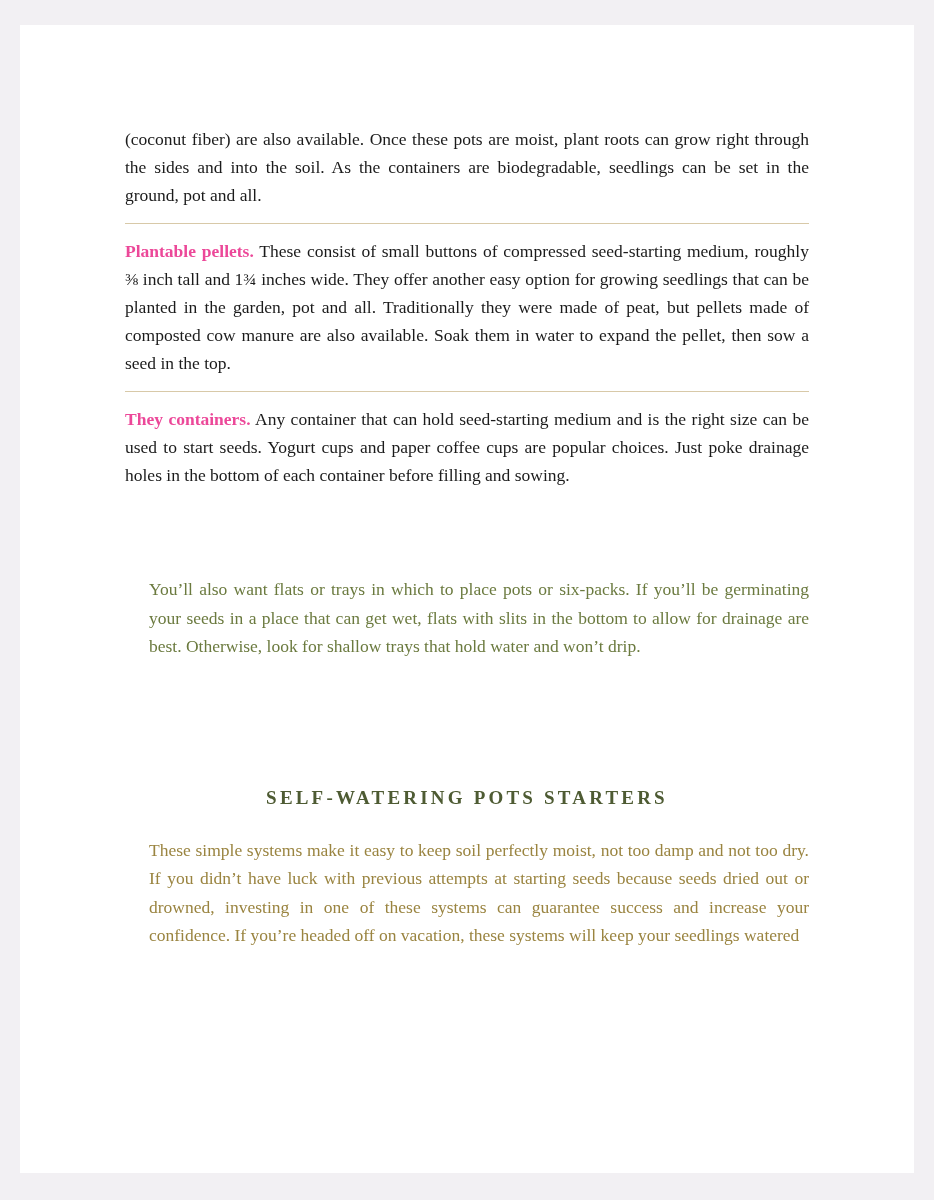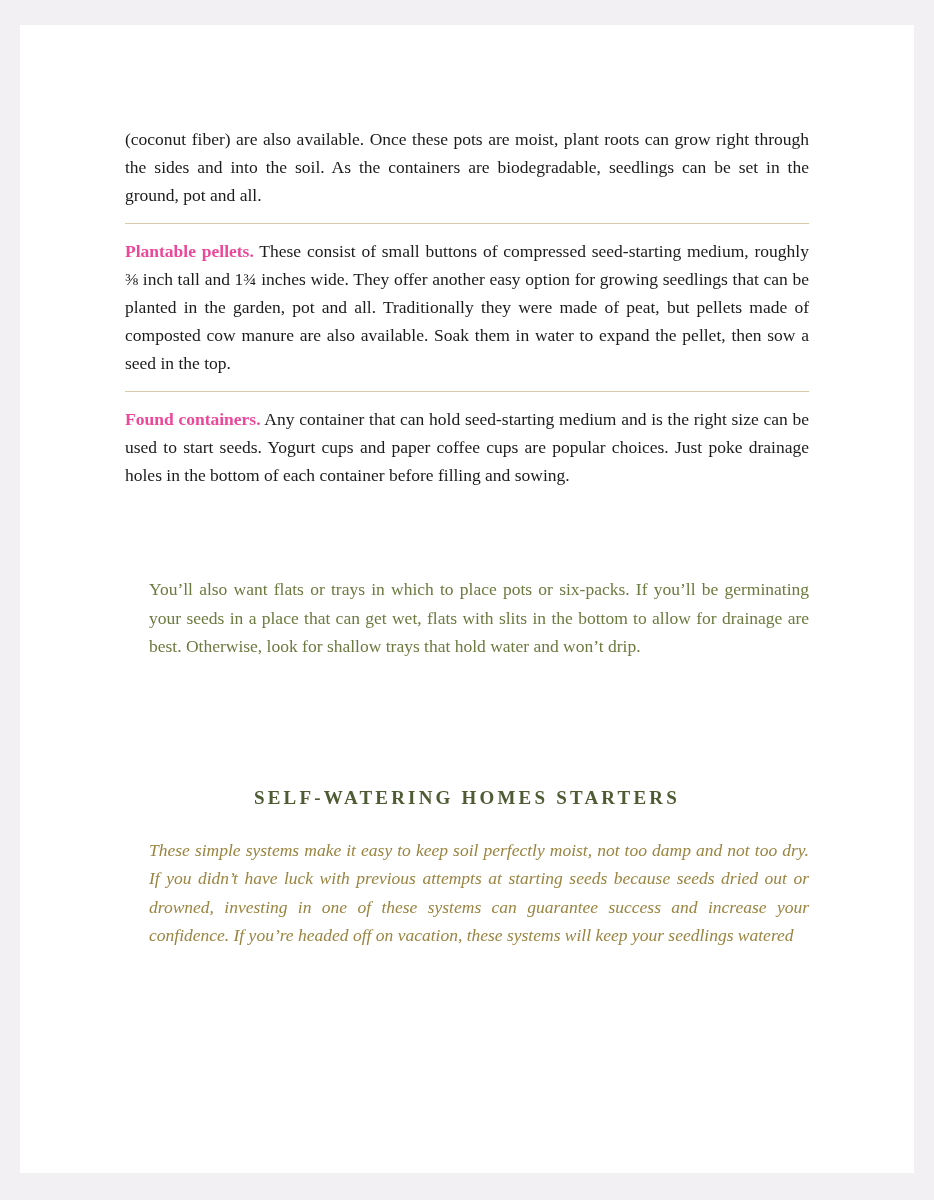--- a/index.html
+++ b/index.html
@@ -67,21 +67,20 @@
     text-align: justify;
   }
   .sec2-wrap { margin-top: 126px; }
   .sec2-body {
     margin: 27px 4px 0 24px;
     width: 660px;
     font-size: 17.5px;
     line-height: 28.5px;
     color: #9a8440;
     text-align: justify;
-    font-style: italic;
   }
 </style>
 </head>
 <body>
 
 <div class="page">
   <div class="content">
 
     <div class="para-block">
       <p>(coconut fiber) are also available. Once these pots are moist, plant roots can grow right through the sides and into the soil. As the containers are biodegradable, seedlings can be set in the ground, pot and all.</p>
@@ -89,26 +88,26 @@
 
     <hr class="rule">
 
     <div class="para-block">
       <p><span class="lead-teal">Plantable pellets.</span><span> These consist of small buttons of compressed seed-starting medium, roughly ⅜ inch tall and 1¾ inches wide. They offer another easy option for growing seedlings that can be planted in the garden, pot and all. Traditionally they were made of peat, but pellets made of composted cow manure are also available. Soak them in water to expand the pellet, then sow a seed in the top.</span></p>
     </div>
 
     <hr class="rule">
 
     <div class="para-block">
-      <p><span class="lead-teal">Found containers.</span><span> Any container that can hold seed-starting medium and is the right size can be used to start seeds. Yogurt cups and paper coffee cups are popular choices. Just poke drainage holes in the bottom of each container before filling and sowing.</span></p>
+      <p><span class="lead-teal">They containers.</span><span> Any container that can hold seed-starting medium and is the right size can be used to start seeds. Yogurt cups and paper coffee cups are popular choices. Just poke drainage holes in the bottom of each container before filling and sowing.</span></p>
     </div>
 
     <div class="sec1-wrap">
       <p class="sec1-body">You’ll also want flats or trays in which to place pots or six-packs. If you’ll be germinating your seeds in a place that can get wet, flats with slits in the bottom to allow for drainage are best. Otherwise, look for shallow trays that hold water and won’t drip.</p>
     </div>
 
     <div class="sec2-wrap">
-      <h2 class="section-head">SELF-WATERING HOMES STARTERS</h2>
+      <h2 class="section-head">SELF-WATERING POTS STARTERS</h2>
       <p class="sec2-body">These simple systems make it easy to keep soil perfectly moist, not too damp and not too dry. If you didn’t have luck with previous attempts at starting seeds because seeds dried out or drowned, investing in one of these systems can guarantee success and increase your confidence. If you’re headed off on vacation, these systems will keep your seedlings watered</p>
     </div>
 
   </div>
 </div>
 
 </body></html>

